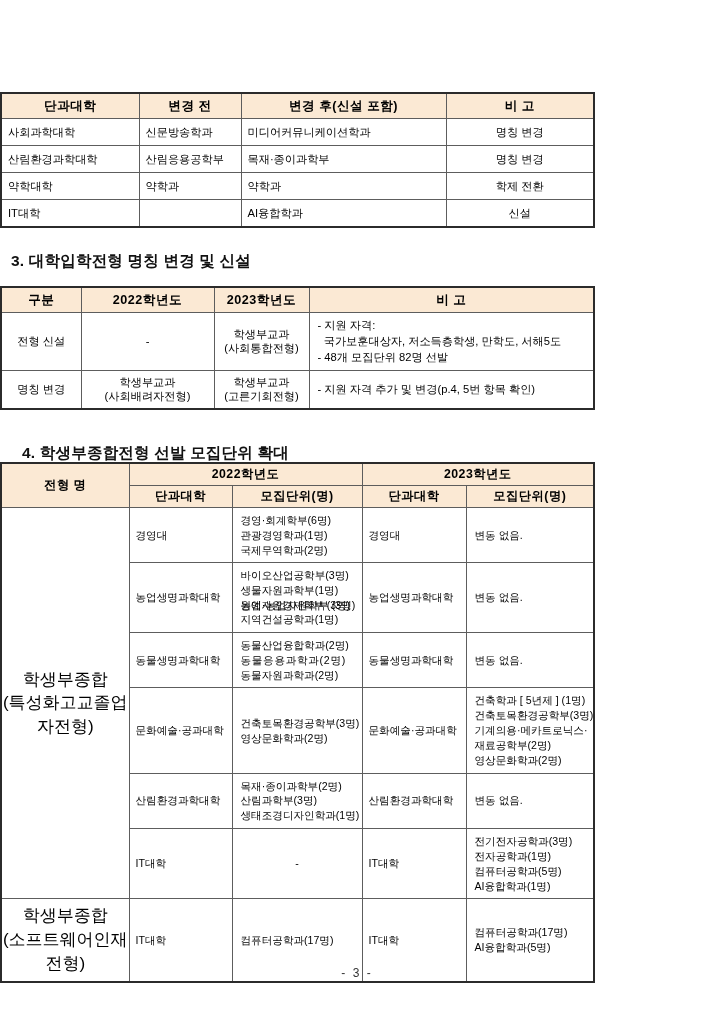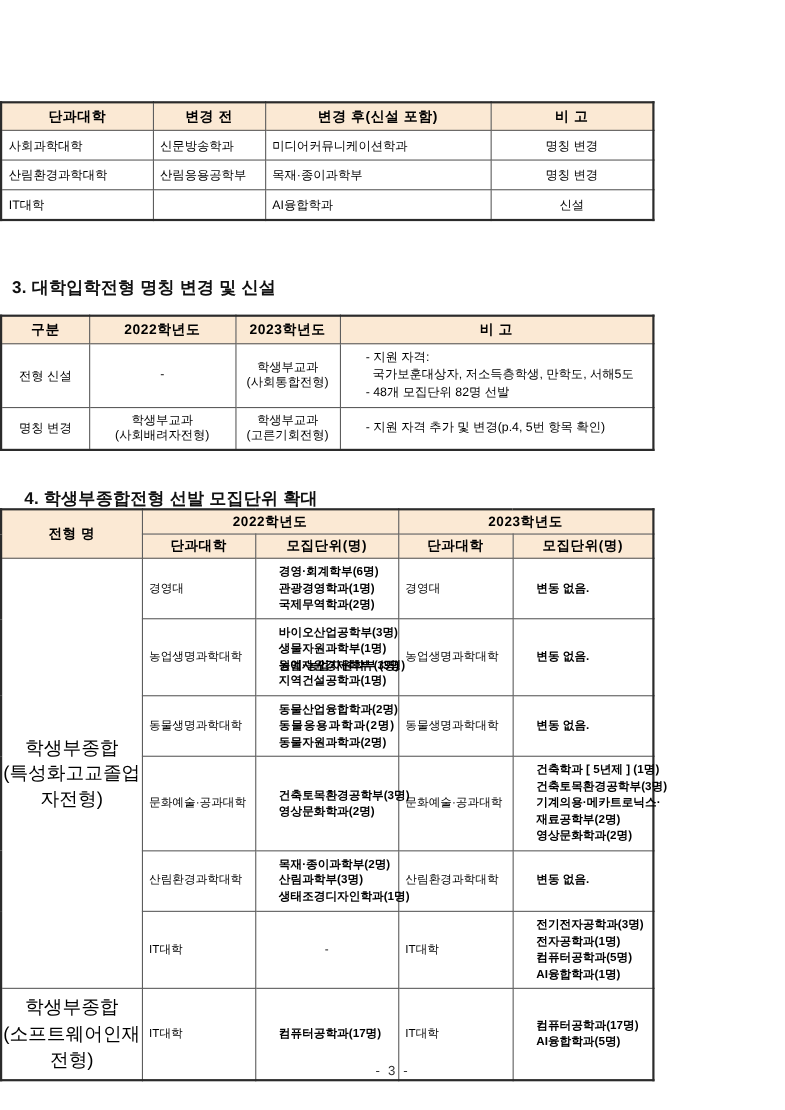--- a/index.html
+++ b/index.html
@@ -64,34 +64,34 @@
   .lh { line-height: 1.30; }
 
   
   #t1 { position: absolute; left: 0; top: 92px; }
   #t1 td { height: 26px; }
   #t1 td.namecell { padding-left: 6px; }
 
   
   #t2 { position: absolute; left: 0; top: 286px; }
   #t2 td { padding-top: 4px; padding-bottom: 4px; }
-  #t2 td.rm { text-align: left; padding-left: 23px; line-height: 1.45; }
+  #t2 td.rm { text-align: left; padding-left: 8px; line-height: 1.45; }
 
   
   #t3 { position: absolute; left: 0; top: 462px; }
   #t3 thead th { height: 21px; font-size: 12.3px; }
   #t3 td {
     font-size: 10.6px;
     padding-top: 5px;
     padding-bottom: 5px;
     line-height: 1.40;
   }
   #t3 td.nm { text-align: center; font-size: 17px; line-height: 1.4; }
   #t3 td.col1 { padding-left: 6px; }
-  #t3 td.col2, #t3 td.col4 { padding-left: 21px; font-weight: bold; }
+  #t3 td.col2, #t3 td.col4 { padding-left: 8px; }
 
   .stack > div { white-space: nowrap; }
 
   
   .overlap {
     position: relative;
     display: block;
     height: 14px;
     overflow: visible;
   }
@@ -142,20 +142,26 @@
         <td class="cl namecell">미디어커뮤니케이션학과</td>
         <td class="cc">명칭 변경</td>
       </tr>
       <tr>
         <td class="cl namecell">산림환경과학대학</td>
         <td class="cl namecell">산림응용공학부</td>
         <td class="cl namecell">목재·종이과학부</td>
         <td class="cc">명칭 변경</td>
       </tr>
       <tr>
+        <td class="cl namecell">약학대학</td>
+        <td class="cl namecell">약학과</td>
+        <td class="cl namecell">약학과</td>
+        <td class="cc">학제 전환</td>
+      </tr>
+      <tr>
         <td class="cl namecell">IT대학</td>
         <td class="cl namecell"></td>
         <td class="cl namecell">AI융합학과</td>
         <td class="cc">신설</td>
       </tr>
     </tbody>
   </table>
 
   <h2 class="section-title sec3-title">3. 대학입학전형 명칭 변경 및 신설</h2>
 

